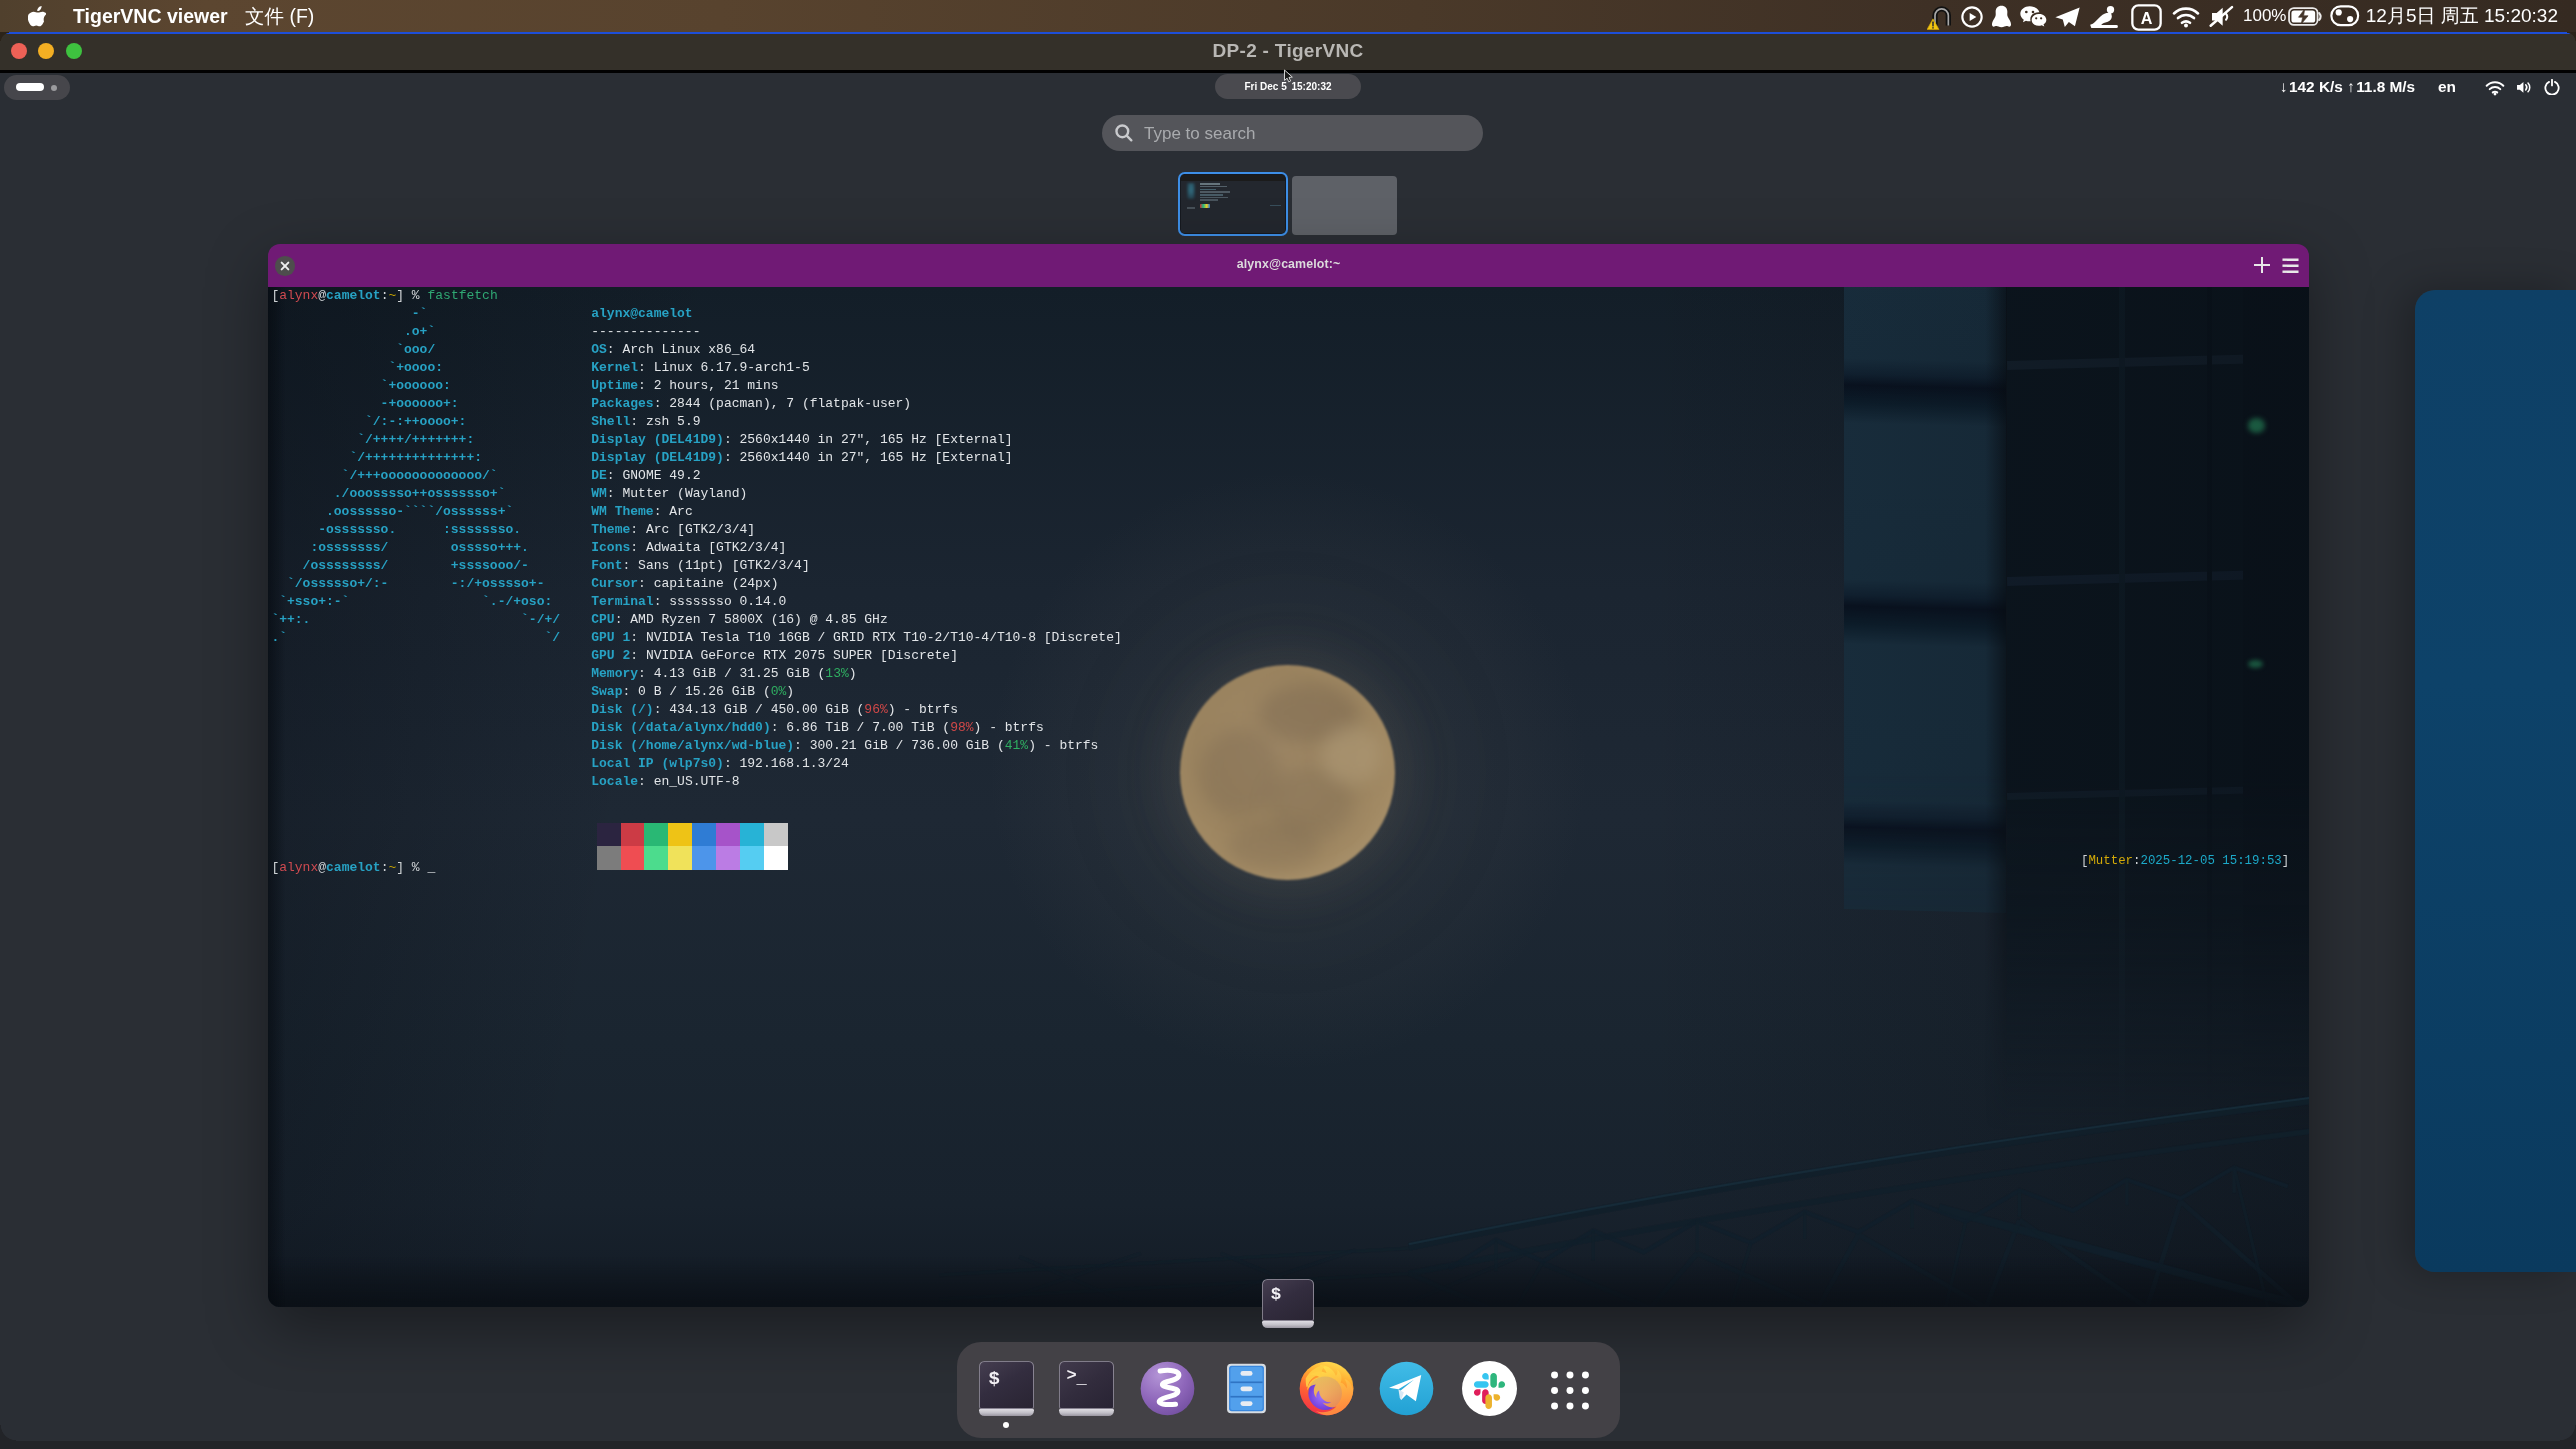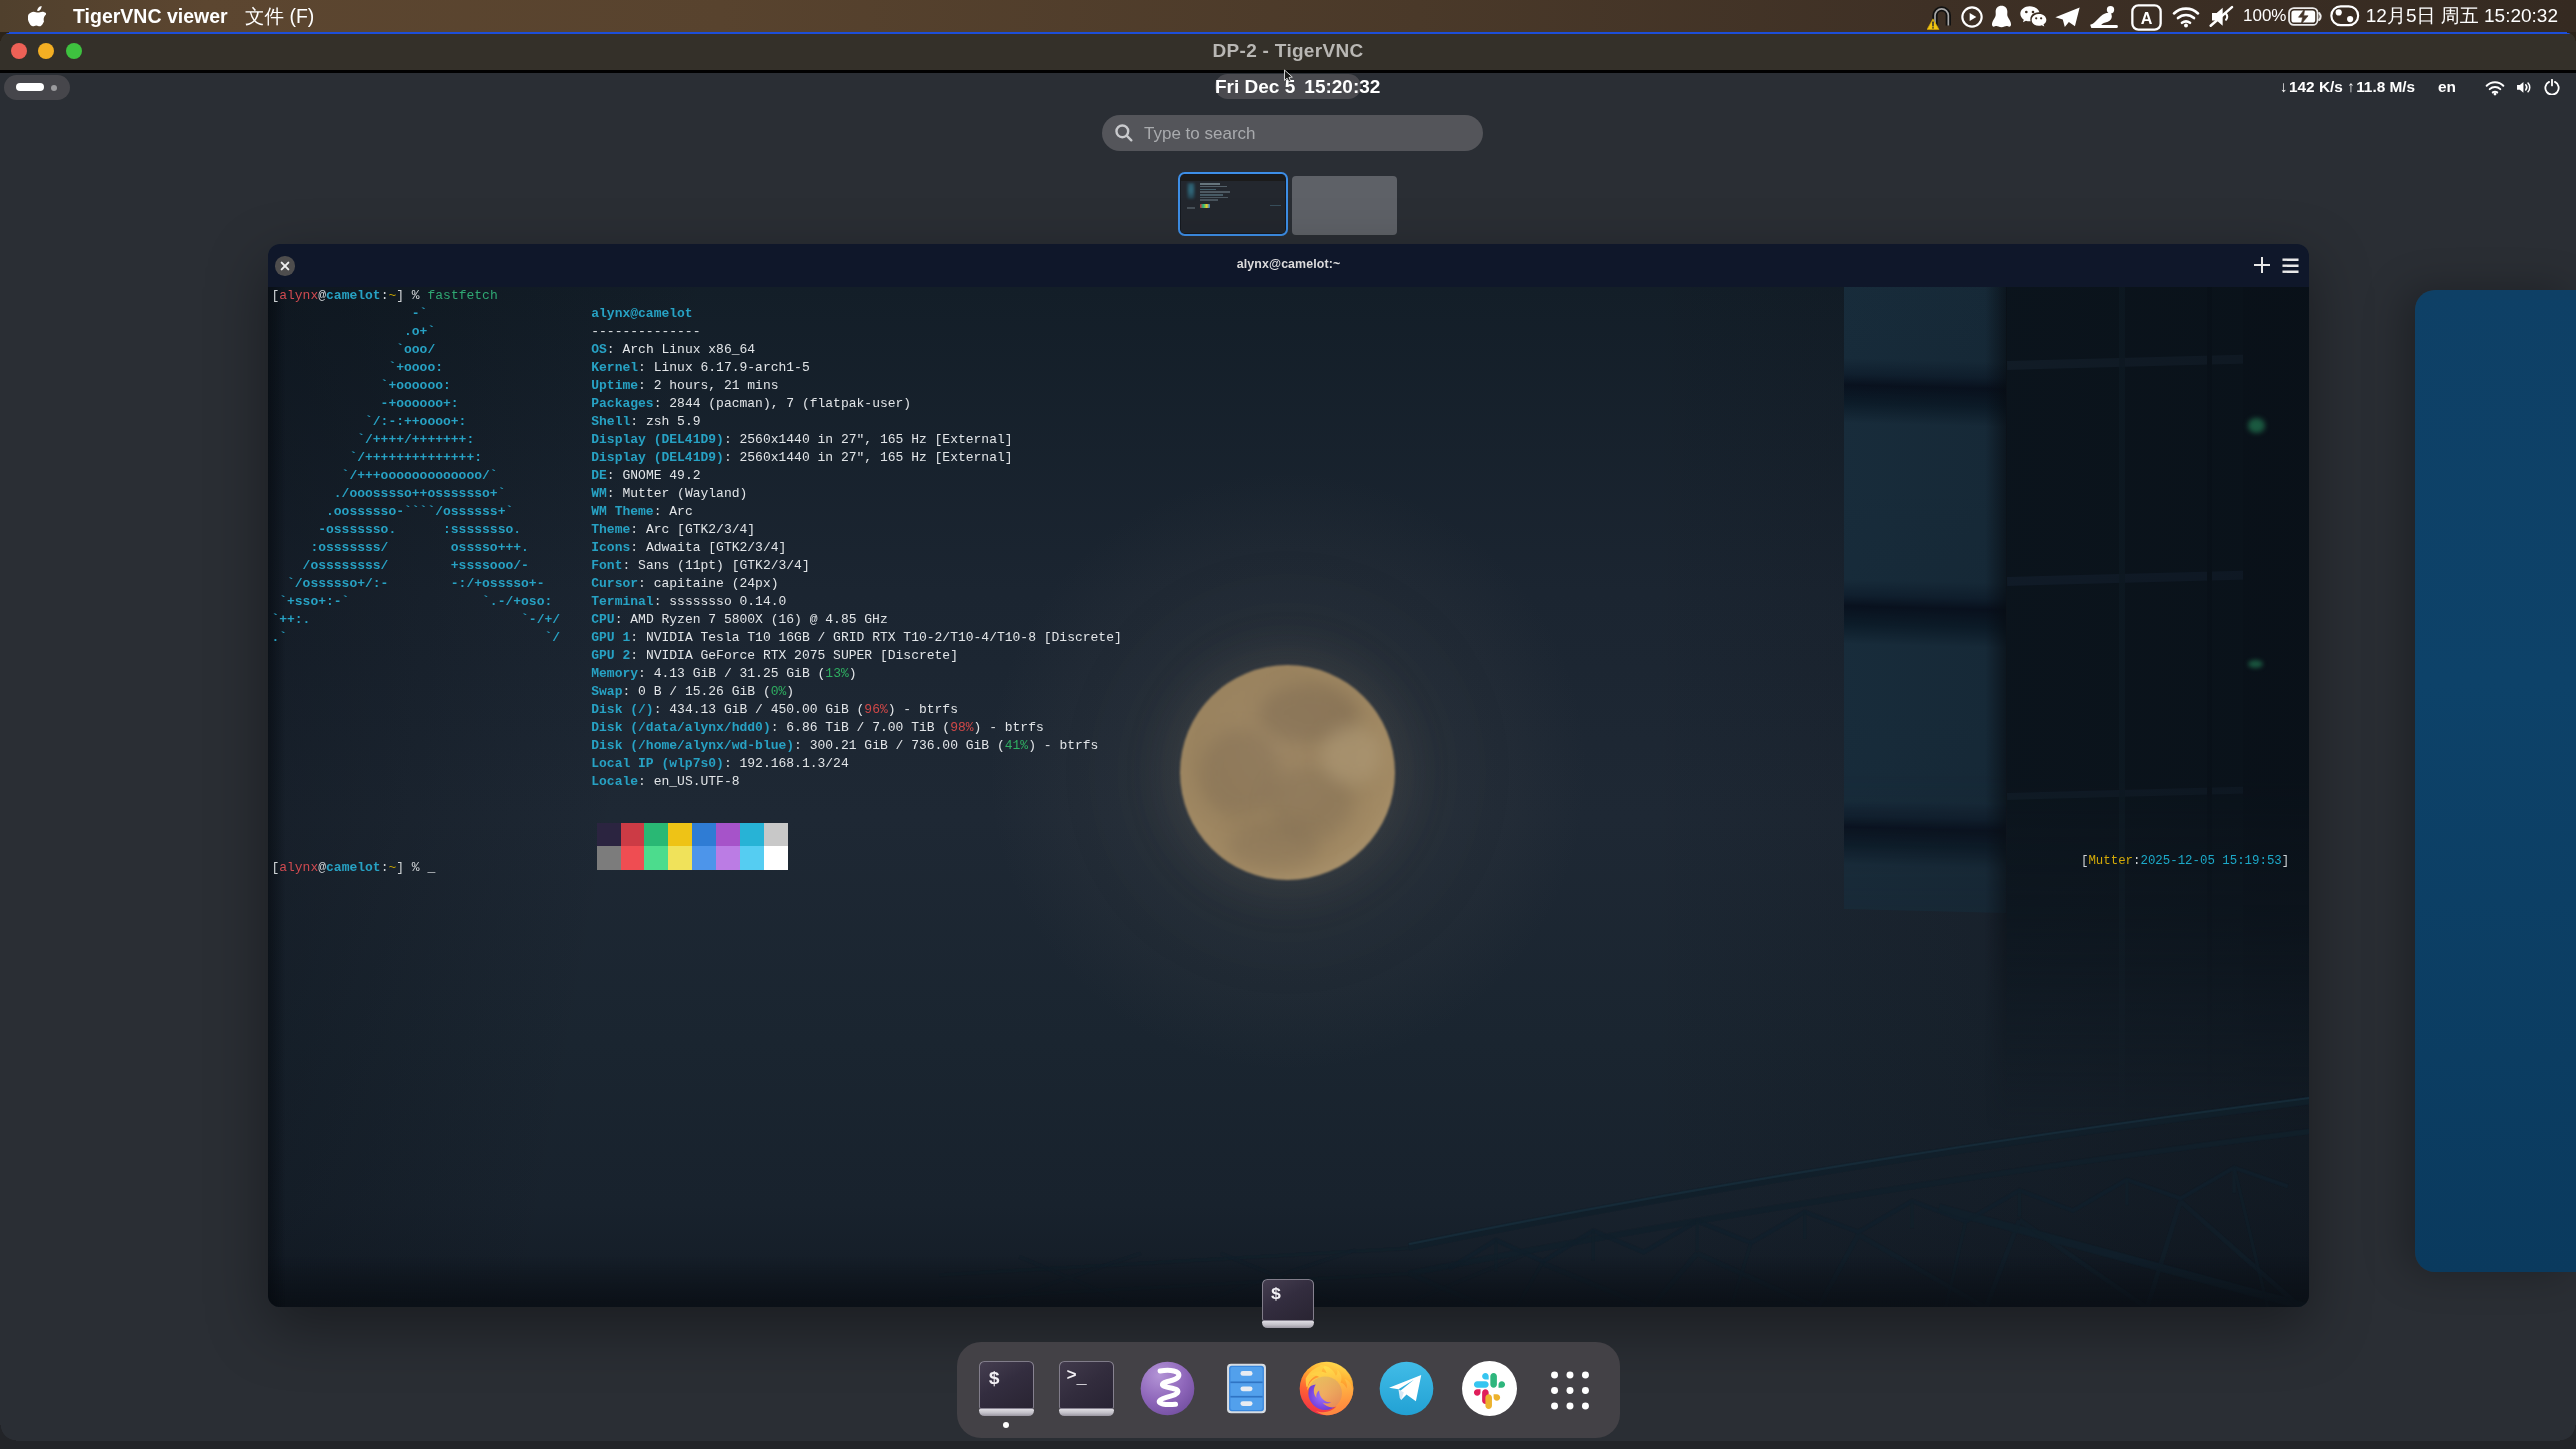--- a/index.html
+++ b/index.html
@@ -25,21 +25,21 @@
   .pill { position:absolute; border-radius:12.7px; }
   .gtxt { position:absolute; color:#fff; font-weight:bold; white-space:nowrap; }
 
   #thumb1 { position:absolute; left:1178px; top:172px; width:110px; height:64px; border:2.7px solid #3d8ee6; border-radius:6.7px; background:#16191f; }
   #thumb1 .inner { position:absolute; left:1.3px; top:1.3px; right:1.3px; bottom:1.3px; border-radius:2.7px; background:#23272e; overflow:hidden; }
   #thumb2 { position:absolute; left:1292px; top:176px; width:105px; height:59px; background:#5e6167; border-radius:4px; }
 
   
   #term { position:absolute; left:268px; top:244px; width:2041px; height:1063px;
     border-radius:12px; overflow:hidden; box-shadow:0 20px 60px rgba(0,0,0,0.38); }
-  #termbar { position:absolute; left:0; top:0; width:100%; height:43px; background:#0f172a; }
+  #termbar { position:absolute; left:0; top:0; width:100%; height:43px; background:#701a75; }
   #termbar .title { position:absolute; width:100%; text-align:center; top:13.4px; font-size:12.4px; font-weight:600; color:#dcdbdc; letter-spacing:0.1px; }
   #termcontent { position:absolute; left:0; top:43px; width:2041px; height:1020px; overflow:hidden;
     background:
       radial-gradient(circle 416px at 1020px 484px, rgba(140,130,120,0.13), rgba(115,108,102,0.05) 55%, rgba(0,0,0,0) 72%),
       linear-gradient(100deg, rgba(8,13,20,0.4) 0%, rgba(0,0,0,0) 20%),
       linear-gradient(180deg,#131e28 0%,#1b2531 30%,#1e2834 52%,#1a2530 74%,#18222d 90%,#131b25 100%);
   }
 
   
   #moon { position:absolute; left:912px; top:378px; width:215px; height:215px; border-radius:50%;
@@ -151,21 +151,21 @@
   </div>
 <div class="tl" style="left:10.7px;background:#ee6156;"></div>
 <div class="tl" style="left:38px;background:#f4af23;"></div>
 <div class="tl" style="left:66px;background:#3ec23f;"></div>
 
 <div class="pill" style="left:4px;top:75px;width:66px;height:25px;background:#46464b;"></div>
 <div class="abs" style="left:16px;top:83px;width:28px;height:8px;border-radius:4px;background:#ffffff;"></div>
 <div class="abs" style="left:51px;top:85px;width:6px;height:6px;border-radius:50%;background:#9b9b9e;"></div>
 
 <div class="pill" style="left:1215px;top:74px;width:146px;height:25px;background:#4a4a4f;"></div>
-<div class="gtxt" style="left:1215px;top:74px;width:146px;height:25px;line-height:25.5px;text-align:center;font-size:19px;">Fri Dec 5  15:20:32</div>
+<div class="gtxt" style="left:1215px;top:74px;width:146px;height:25px;line-height:25.5px;text-align:center;font-size:10px;">Fri Dec 5  15:20:32</div>
 
 <div class="gtxt" style="left:2280px;top:78px;font-size:15.4px;font-weight:700;">↓ 142 K/s ↑ 11.8 M/s</div>
 <div class="gtxt" style="left:2438px;top:78px;font-size:15.4px;font-weight:700;">en</div>
 <svg class="abs" style="left:2485px;top:80px;" width="20" height="16" viewBox="0 0 36 28">
   <path d="M3 10 A21 21 0 0 1 33 10" stroke="#fff" stroke-width="3.6" fill="none" stroke-linecap="round"></path>
   <path d="M8.5 16 A14 14 0 0 1 27.5 16" stroke="#fff" stroke-width="3.6" fill="none" stroke-linecap="round"></path>
   <path d="M14 22 A7.5 7.5 0 0 1 22 22" stroke="#fff" stroke-width="3.6" fill="none" stroke-linecap="round"></path>
   <circle cx="18" cy="25" r="2.6" fill="#fff"></circle>
 </svg>
 <svg class="abs" style="left:2516px;top:80px;" width="17.4" height="14.8" viewBox="0 0 34 28">

